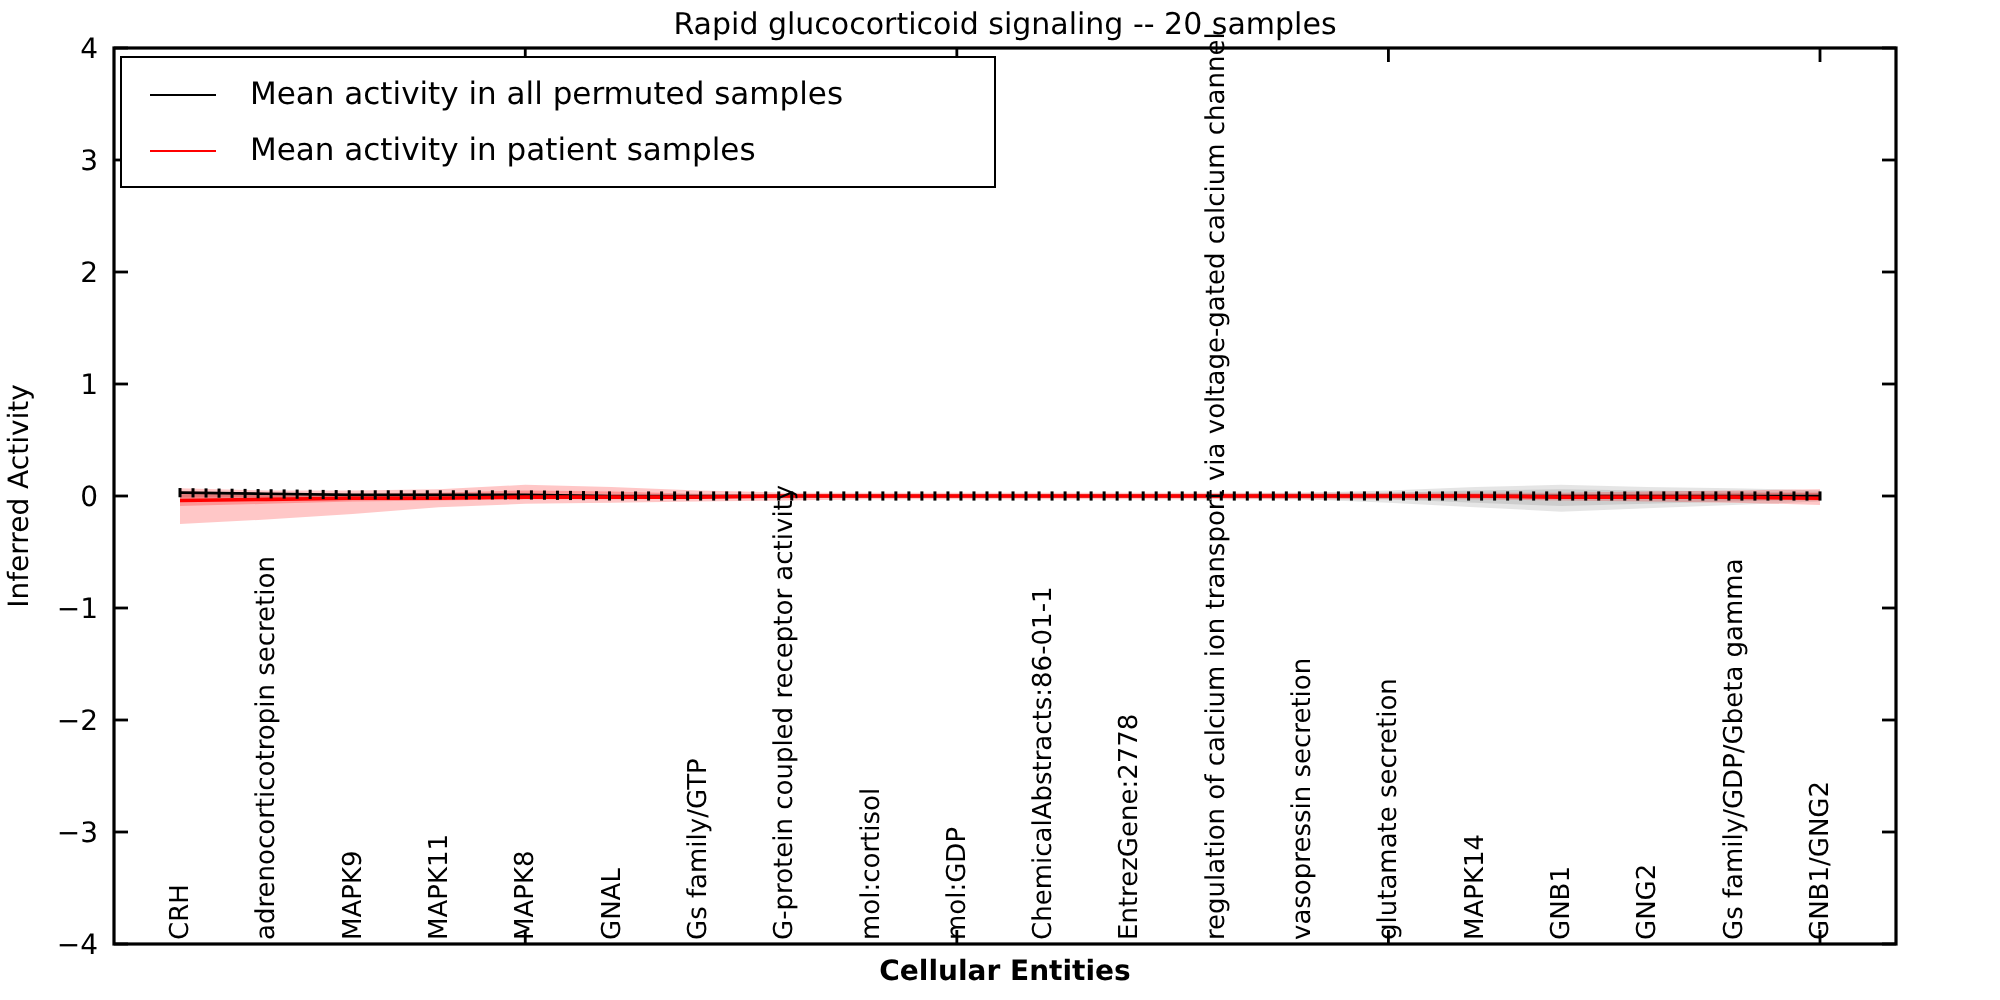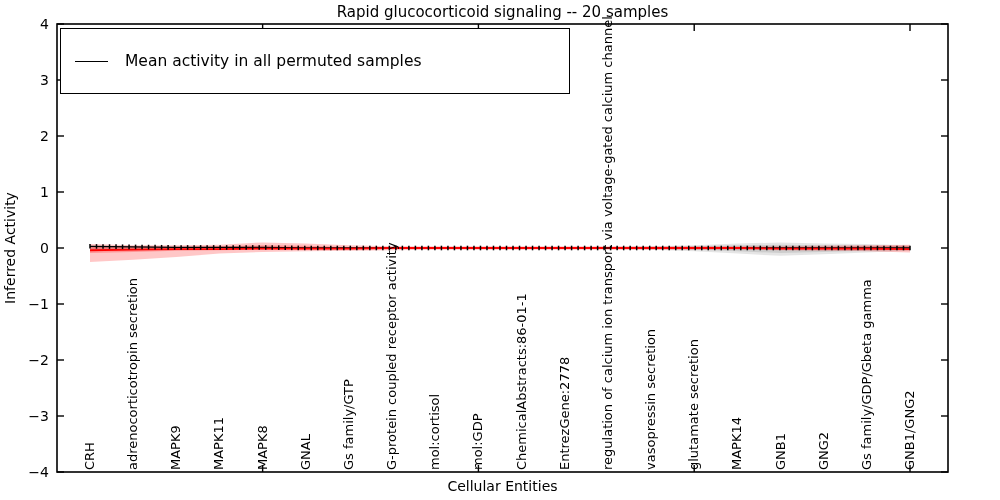--- a/index.html
+++ b/index.html
@@ -6,28 +6,28 @@
   body{
     width:1000px;height:500px;position:relative;overflow:hidden;
     background:#ffffff;font-family:"DejaVu Sans","Liberation Sans",sans-serif;color:#000;
   }
   #plot-svg{position:absolute;left:0;top:0;}
   .chart-title{
     position:absolute;left:57px;top:3px;width:891px;text-align:center;
     font-size:15px;white-space:nowrap;
   }
   .x-axis-label{
-    position:absolute;left:57px;top:478px;width:891px;text-align:center;font-size:14px;
+    position:absolute;left:57px;top:478px;width:891px;text-align:center;font-size:14px;font-weight:bold;
   }
   .y-axis-label{
     position:absolute;left:10px;top:248px;transform:translate(-50%,-50%) rotate(-90deg);
     white-space:nowrap;font-size:14px;
   }
   .legend{
-    position:absolute;left:60px;top:28px;width:510px;height:66px;box-sizing:border-box;
+    position:absolute;left:60px;top:28px;width:438px;height:66px;box-sizing:border-box;
     background:#ffffff;border:1.4px solid #000;display:flex;flex-direction:column;
     justify-content:space-around;padding:4px 0;
   }
   .legend-row{display:flex;align-items:center;height:28px;}
   .legend-swatch{width:33px;border-top:1.6px solid #000;margin-left:14px;margin-right:17px;flex:0 0 auto;}
   .legend-label{font-size:15.5px;white-space:nowrap;}
   svg text{fill:#000;font-family:"DejaVu Sans","Liberation Sans",sans-serif;}
 </style>
 </head>
 <body>
@@ -242,13 +242,17 @@
 
 <div class="chart-title">Rapid glucocorticoid signaling -- 20 samples</div>
 <div class="y-axis-label">Inferred Activity</div>
 <div class="x-axis-label">Cellular Entities</div>
 
 <div class="legend">
   <div class="legend-row">
     <span class="legend-swatch" style="border-top-color: rgb(0, 0, 0);"></span>
     <span class="legend-label">Mean activity in all permuted samples</span>
   </div>
+  <div class="legend-row">
+    <span class="legend-swatch" style="border-top-color: rgb(255, 0, 0);"></span>
+    <span class="legend-label">Mean activity in patient samples</span>
+  </div>
 </div>
 
 </body></html>

